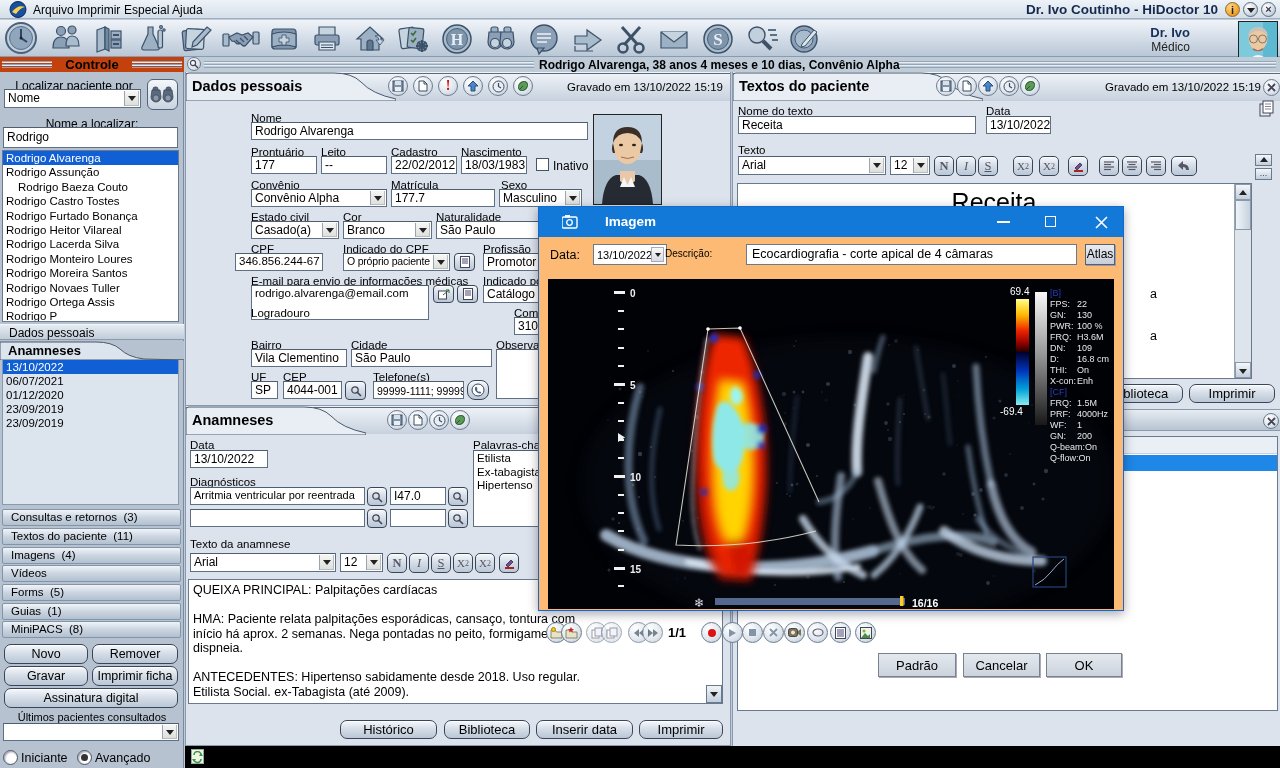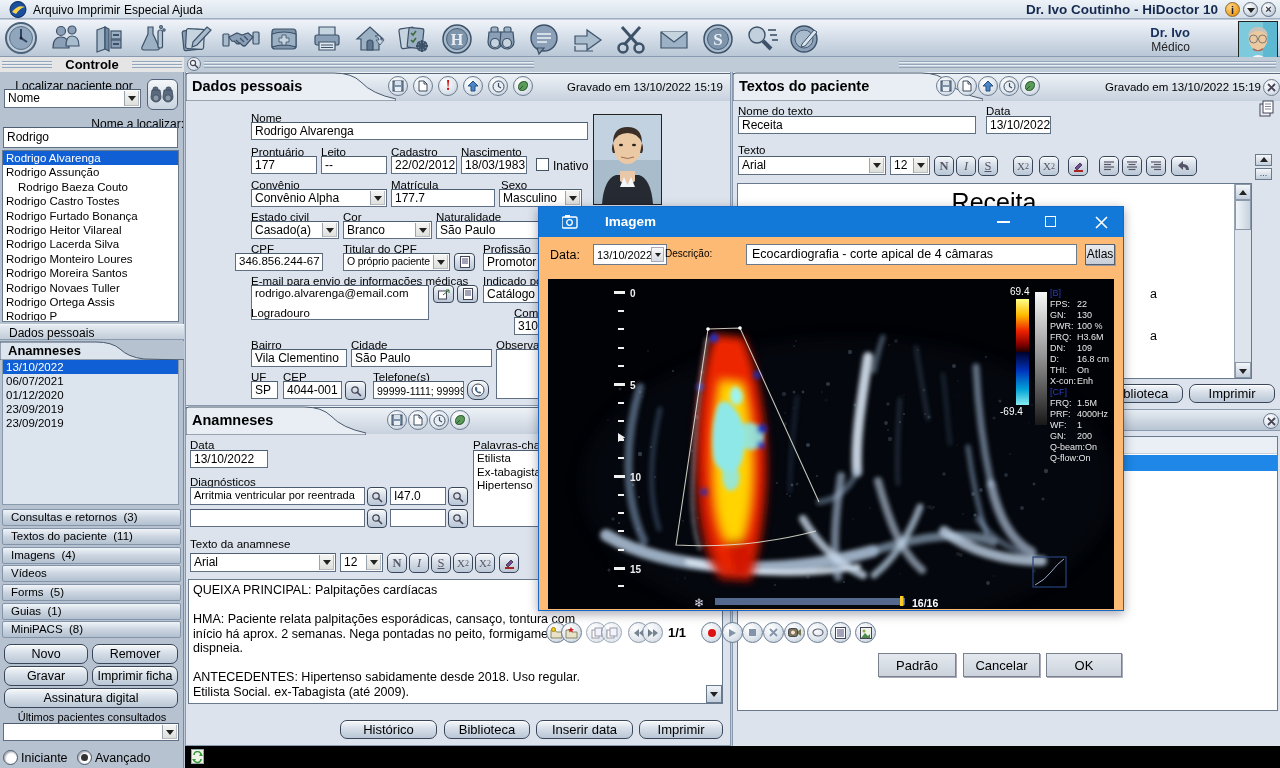--- a/index.html
+++ b/index.html
@@ -194,54 +194,55 @@
     <rect x="24" width="14" height="49" fill="#5db8d2"></rect>
     <path d="M6 49 Q8 34 19 33 Q30 34 32 49 Z" fill="#f4f6f8"></path>
     <ellipse cx="19" cy="17" rx="9.5" ry="11" fill="#edc9a0"></ellipse>
     <path d="M9 14 Q10 5 19 5 Q28 5 29 14 Q24 9 19 9 Q14 9 9 14Z" fill="#c9c2b8"></path>
     <circle cx="14.5" cy="17" r="4" fill="none" stroke="#777" stroke-width="1"></circle>
     <circle cx="23.5" cy="17" r="4" fill="none" stroke="#777" stroke-width="1"></circle>
     <path d="M14 27 Q19 30 24 27" stroke="#b06a50" stroke-width="1.5" fill="#fff"></path>
   </svg>
 </div>
 
-<div class="ab" style="left:0;top:57px;width:184px;height:15px;background:#e5e5e5">
+<div class="ab" style="left:0;top:57px;width:184px;height:15px;background:#c2410c">
   <div class="ab" style="left:2px;top:4px;width:50px;height:7px;background:repeating-linear-gradient(#93a5b8 0 1px,#e8eef4 1px 2px,transparent 2px 3px)"></div>
   <span class="ab" style="left:50%;top:0;transform:translateX(-50%);font-weight:bold;font-size:13px">Controle</span>
   <div class="ab" style="right:2px;top:4px;width:50px;height:7px;background:repeating-linear-gradient(#93a5b8 0 1px,#e8eef4 1px 2px,transparent 2px 3px)"></div>
 </div>
 <div class="ab" style="left:184px;top:57px;width:1096px;height:15px;background:#c0cbd8">
   <div class="mini" style="left:3px;top:0;width:14px;height:14px">
       <svg width="10" height="10" viewBox="0 0 10 10">
         <circle cx="4" cy="4" r="2.6" fill="none" stroke="#445" stroke-width="1.2"></circle>
         <line x1="6" y1="6" x2="9" y2="9" stroke="#445" stroke-width="1.4"></line>
       </svg>
     </div>
   <div class="ab" style="left:20px;top:4px;width:330px;height:7px;background:repeating-linear-gradient(#93a5b8 0 1px,#e8eef4 1px 2px,transparent 2px 3px)"></div>
+  <span class="ab" style="left:355px;top:1px;font-weight:bold;font-size:12px">Rodrigo Alvarenga, 38 anos 4 meses e 10 dias, Convênio Alpha</span>
   <div class="ab" style="left:715px;top:4px;right:4px;height:7px;background:repeating-linear-gradient(#93a5b8 0 1px,#e8eef4 1px 2px,transparent 2px 3px)"></div>
 </div>
 
 <div class="ab" id="sidebar" style="left:0;top:72px;width:184px;height:696px;background:#b6c2d0;border-right:1px solid #7a8a9e">
  <div class="lab" style="left:0;top:7px;width:148px;text-align:center;font-size:12px">Localizar paciente por</div>
  <div class="inp combo" style="left:4px;top:17px;width:137px;height:19px;font-size:12px">Nome<span class="arr">
         <span class="tri"></span>
       </span></div>
  <div class="ab" style="left:147px;top:7px;width:31px;height:31px;border:1.5px solid #51627a;border-radius:6px;background:linear-gradient(#f4f7fa,#c9d4e0)">
   <svg width="26" height="26" viewBox="0 0 26 26" style="margin:1px 0 0 1px">
    <g fill="#5b6a7c" stroke="#39485a" stroke-width="0.8">
    <rect x="4" y="6" width="5" height="5" rx="2"></rect>
           <rect x="17" y="6" width="5" height="5" rx="2"></rect>
    <path d="M2 16 a5 5 0 0 0 10 0 l-1-7 h-8 Z"></path>
           <path d="M14 16 a5 5 0 0 0 10 0 l-1-7 h-8 Z"></path>
    <circle cx="7" cy="17" r="3.2" fill="#8a98a8"></circle>
           <circle cx="19" cy="17" r="3.2" fill="#8a98a8"></circle>
    </g>
   </svg>
  </div>
- <div class="lab" style="left:0;top:45px;width:184px;text-align:right;font-size:12px">Nome a localizar:</div>
+ <div class="lab" style="left:0;top:45px;width:184px;text-align:center;font-size:12px">Nome a localizar:</div>
  <div class="inp" style="left:3px;top:55px;width:175px;height:21px;font-size:12px;padding-top:2px">Rodrigo</div>
  <div class="ab" style="left:2px;top:78px;width:177px;height:172px;background:#fff;border:1px solid #6a7a8e;overflow:hidden;font-size:11.5px;line-height:14.4px">
   <div style="background:#115fd4;color:#fff;padding-left:3px">Rodrigo Alvarenga</div>
   <div style="padding-left:3px">Rodrigo Assunção</div>
   <div style="padding-left:15px">Rodrigo Baeza Couto</div>
   <div style="padding-left:3px">Rodrigo Castro Tostes</div>
   <div style="padding-left:3px">Rodrigo Furtado Bonança</div>
   <div style="padding-left:3px">Rodrigo Heitor Vilareal</div>
   <div style="padding-left:3px">Rodrigo Lacerda Silva</div>
   <div style="padding-left:3px">Rodrigo Monteiro Loures</div>
@@ -376,21 +377,21 @@
     <span class="lab" style="left:157px;top:139px">Cor</span>
     <span class="lab" style="left:250px;top:139px">Naturalidade</span>
  <div class="inp combo" style="left:65px;top:149px;width:88px;height:18px">Casado(a)<span class="arr">
         <span class="tri"></span>
       </span></div>
  <div class="inp combo" style="left:157px;top:149px;width:89px;height:18px">Branco<span class="arr">
         <span class="tri"></span>
       </span></div>
  <div class="inp" style="left:250px;top:149px;width:146px;height:18px">São Paulo</div>
  <span class="lab" style="left:65px;top:171px">CPF</span>
-    <span class="lab" style="left:157px;top:171px">Titular do CPF</span>
+    <span class="lab" style="left:157px;top:171px">Indicado do CPF</span>
     <span class="lab" style="left:297px;top:171px">Profissão</span>
  <div class="inp" style="left:49px;top:181px;width:88px;height:18px;font-size:11.5px">346.856.244-67</div>
  <div class="inp combo" style="left:157px;top:181px;width:107px;height:18px;font-size:10.5px;letter-spacing:-0.2px">O próprio paciente<span class="arr">
         <span class="tri"></span>
       </span></div>
  <div class="btn3d" style="left:268px;top:181px;width:21px;height:18px;border-radius:4px">
       <svg width="10" height="12" viewBox="0 0 10 12">
         <rect x="0.5" y="0.5" width="9" height="11" fill="#fff" stroke="#445"></rect>
         <g stroke="#447" stroke-width="1">
           <line x1="2" y1="3" x2="8" y2="3"></line>

